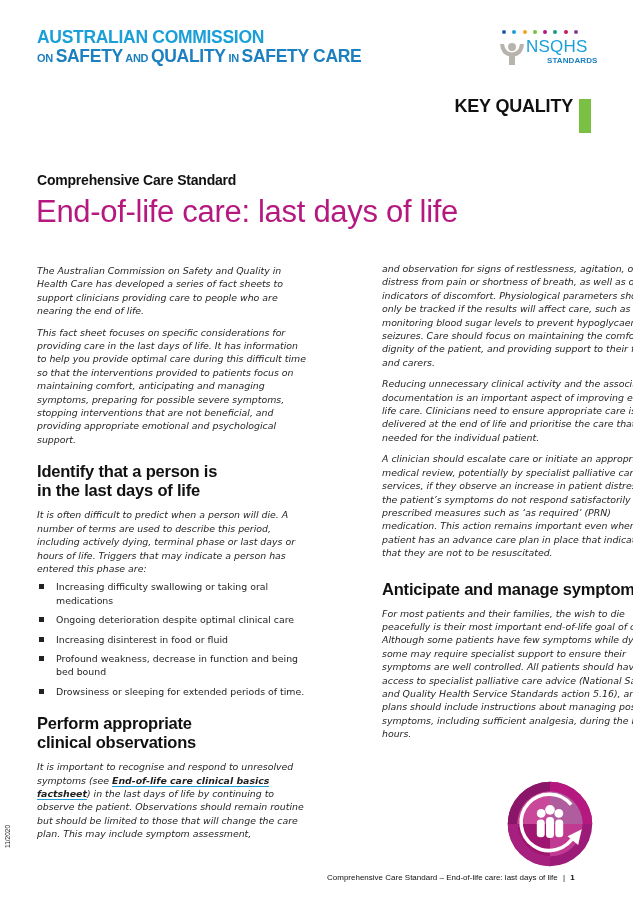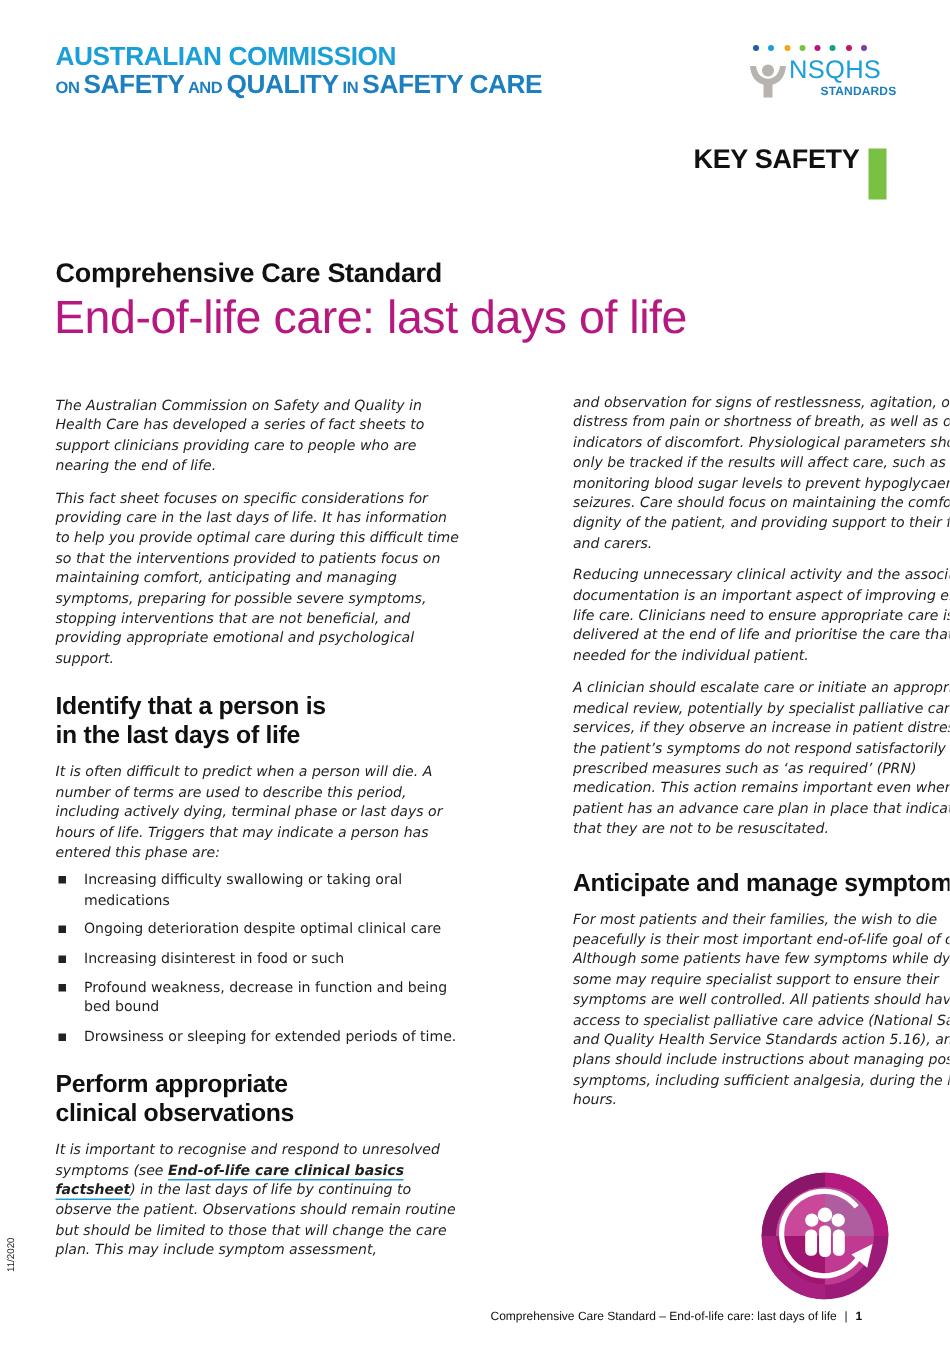--- a/index.html
+++ b/index.html
@@ -24,21 +24,21 @@
     .nsqhs .nsq { position: absolute; left: 30px; top: 9px; font-family: "Liberation Sans", sans-serif; color: #1a9fd9; font-size: 17px; letter-spacing: 0.2px; }
     .nsqhs .std { position: absolute; left: 31px; top: 28px; font-family: "Liberation Sans", sans-serif; font-weight: bold; color: #1b7fc0; font-size: 8px; letter-spacing: 0.1px; padding-left: 20px; }
 
     
     .key { right: 60px; top: 96px; text-align: right; font-family: "Liberation Sans", sans-serif; }
     .key .k1 { font-size: 18px; font-weight: bold; color: #111; display: block; line-height: 20px; letter-spacing: -0.2px; }
     .key .k2 { font-size: 17px; color: #111; display: block; line-height: 20px; }
     .greenbar { left: 579px; top: 99px; width: 12px; height: 34px; background: #7ac143; }
 
     
-    .subtitle { left: 37px; top: 172px; font-family: "Liberation Sans", sans-serif; font-size: 18px; font-weight: bold; color: #111; letter-spacing: -0.2px; }
+    .subtitle { left: 37px; top: 172px; font-family: "Liberation Sans", sans-serif; font-size: 14px; font-weight: bold; color: #111; letter-spacing: -0.2px; }
     .title { left: 36px; top: 194px; font-family: "Liberation Sans", sans-serif; font-size: 31px; font-weight: normal; color: #b5197f; letter-spacing: -0.3px; }
 
     
     .col { font-size: 9.4px; line-height: 13.4px; color: #1f1f1f; }
     .col p { margin: 0 0 8px 0; font-style: italic; }
     .col1 { left: 37px; top: 264px; width: 270px; }
     .col2 { left: 338px; top: 262px; width: 283px; margin-left: 44px; }
     .h2 { font-family: "Liberation Sans", sans-serif; font-weight: bold; font-size: 16.5px; line-height: 19px; color: #111; margin: 16px 0 8px 0; letter-spacing: -0.2px; }
     ul.bul { list-style: none; margin: 0 0 0 0; padding: 0; }
     ul.bul li { position: relative; padding-left: 19px; margin-bottom: 6px; }
@@ -74,37 +74,37 @@
   <svg class="fig" viewBox="0 0 28 26">
     <path d="M2 4 Q3 16 14 17 Q25 16 26 4 L22 4 Q21 12 14 12.5 Q7 12 6 4 Z" fill="#b7b3ad"></path>
     <circle cx="14" cy="7" r="4" fill="#b7b3ad"></circle>
     <rect x="11" y="16" width="6" height="9" fill="#b7b3ad"></rect>
   </svg>
   <span class="nsq">NSQHS</span>
   <span class="std">STANDARDS</span>
 </div>
 
 <div class="abs key">
-  <span class="k1">KEY SAFETY</span>
+  <span class="k1">KEY QUALITY</span>
 </div>
 <div class="abs greenbar"></div>
 
 <div class="abs subtitle">Comprehensive Care Standard</div>
 <div class="abs title">End-of-life care: last days of life</div>
 
 <div class="abs col col1">
   <p>The Australian Commission on Safety and Quality in Health Care has developed a series of fact sheets to support clinicians providing care to people who are nearing the end of life.</p>
   <p>This fact sheet focuses on specific considerations for providing care in the last days of life. It has information to help you provide optimal care during this difficult time so that the interventions provided to patients focus on maintaining comfort, anticipating and managing symptoms, preparing for possible severe symptoms, stopping interventions that are not beneficial, and providing appropriate emotional and psychological support.</p>
 
   <div class="h2" style="width:190px;">Identify that a person is in the last days of life</div>
   <p style="margin-bottom:5px;">It is often difficult to predict when a person will die. A number of terms are used to describe this period, including actively dying, terminal phase or last days or hours of life. Triggers that may indicate a person has entered this phase are:</p>
   <ul class="bul">
     <li>Increasing difficulty swallowing or taking oral medications</li>
     <li>Ongoing deterioration despite optimal clinical care</li>
-    <li>Increasing disinterest in food or such</li>
+    <li>Increasing disinterest in food or fluid</li>
     <li>Profound weakness, decrease in function and being bed bound</li>
     <li>Drowsiness or sleeping for extended periods of time.</li>
   </ul>
 
   <div class="h2" style="width:170px;">Perform appropriate clinical observations</div>
   <p><span>It is important to recognise and respond to unresolved symptoms (see </span><a class="link" href="#">End-of-life care clinical basics factsheet</a><span>) in the last days of life by continuing to observe the patient. Observations should remain routine but should be limited to those that will change the care plan. This may include symptom assessment,</span></p>
 </div>
 
 <div class="abs col col2">
   <p>and observation for signs of restlessness, agitation, or distress from pain or shortness of breath, as well as other indicators of discomfort. Physiological parameters should only be tracked if the results will affect care, such as monitoring blood sugar levels to prevent hypoglycaemic seizures. Care should focus on maintaining the comfort and dignity of the patient, and providing support to their family and carers.</p>

